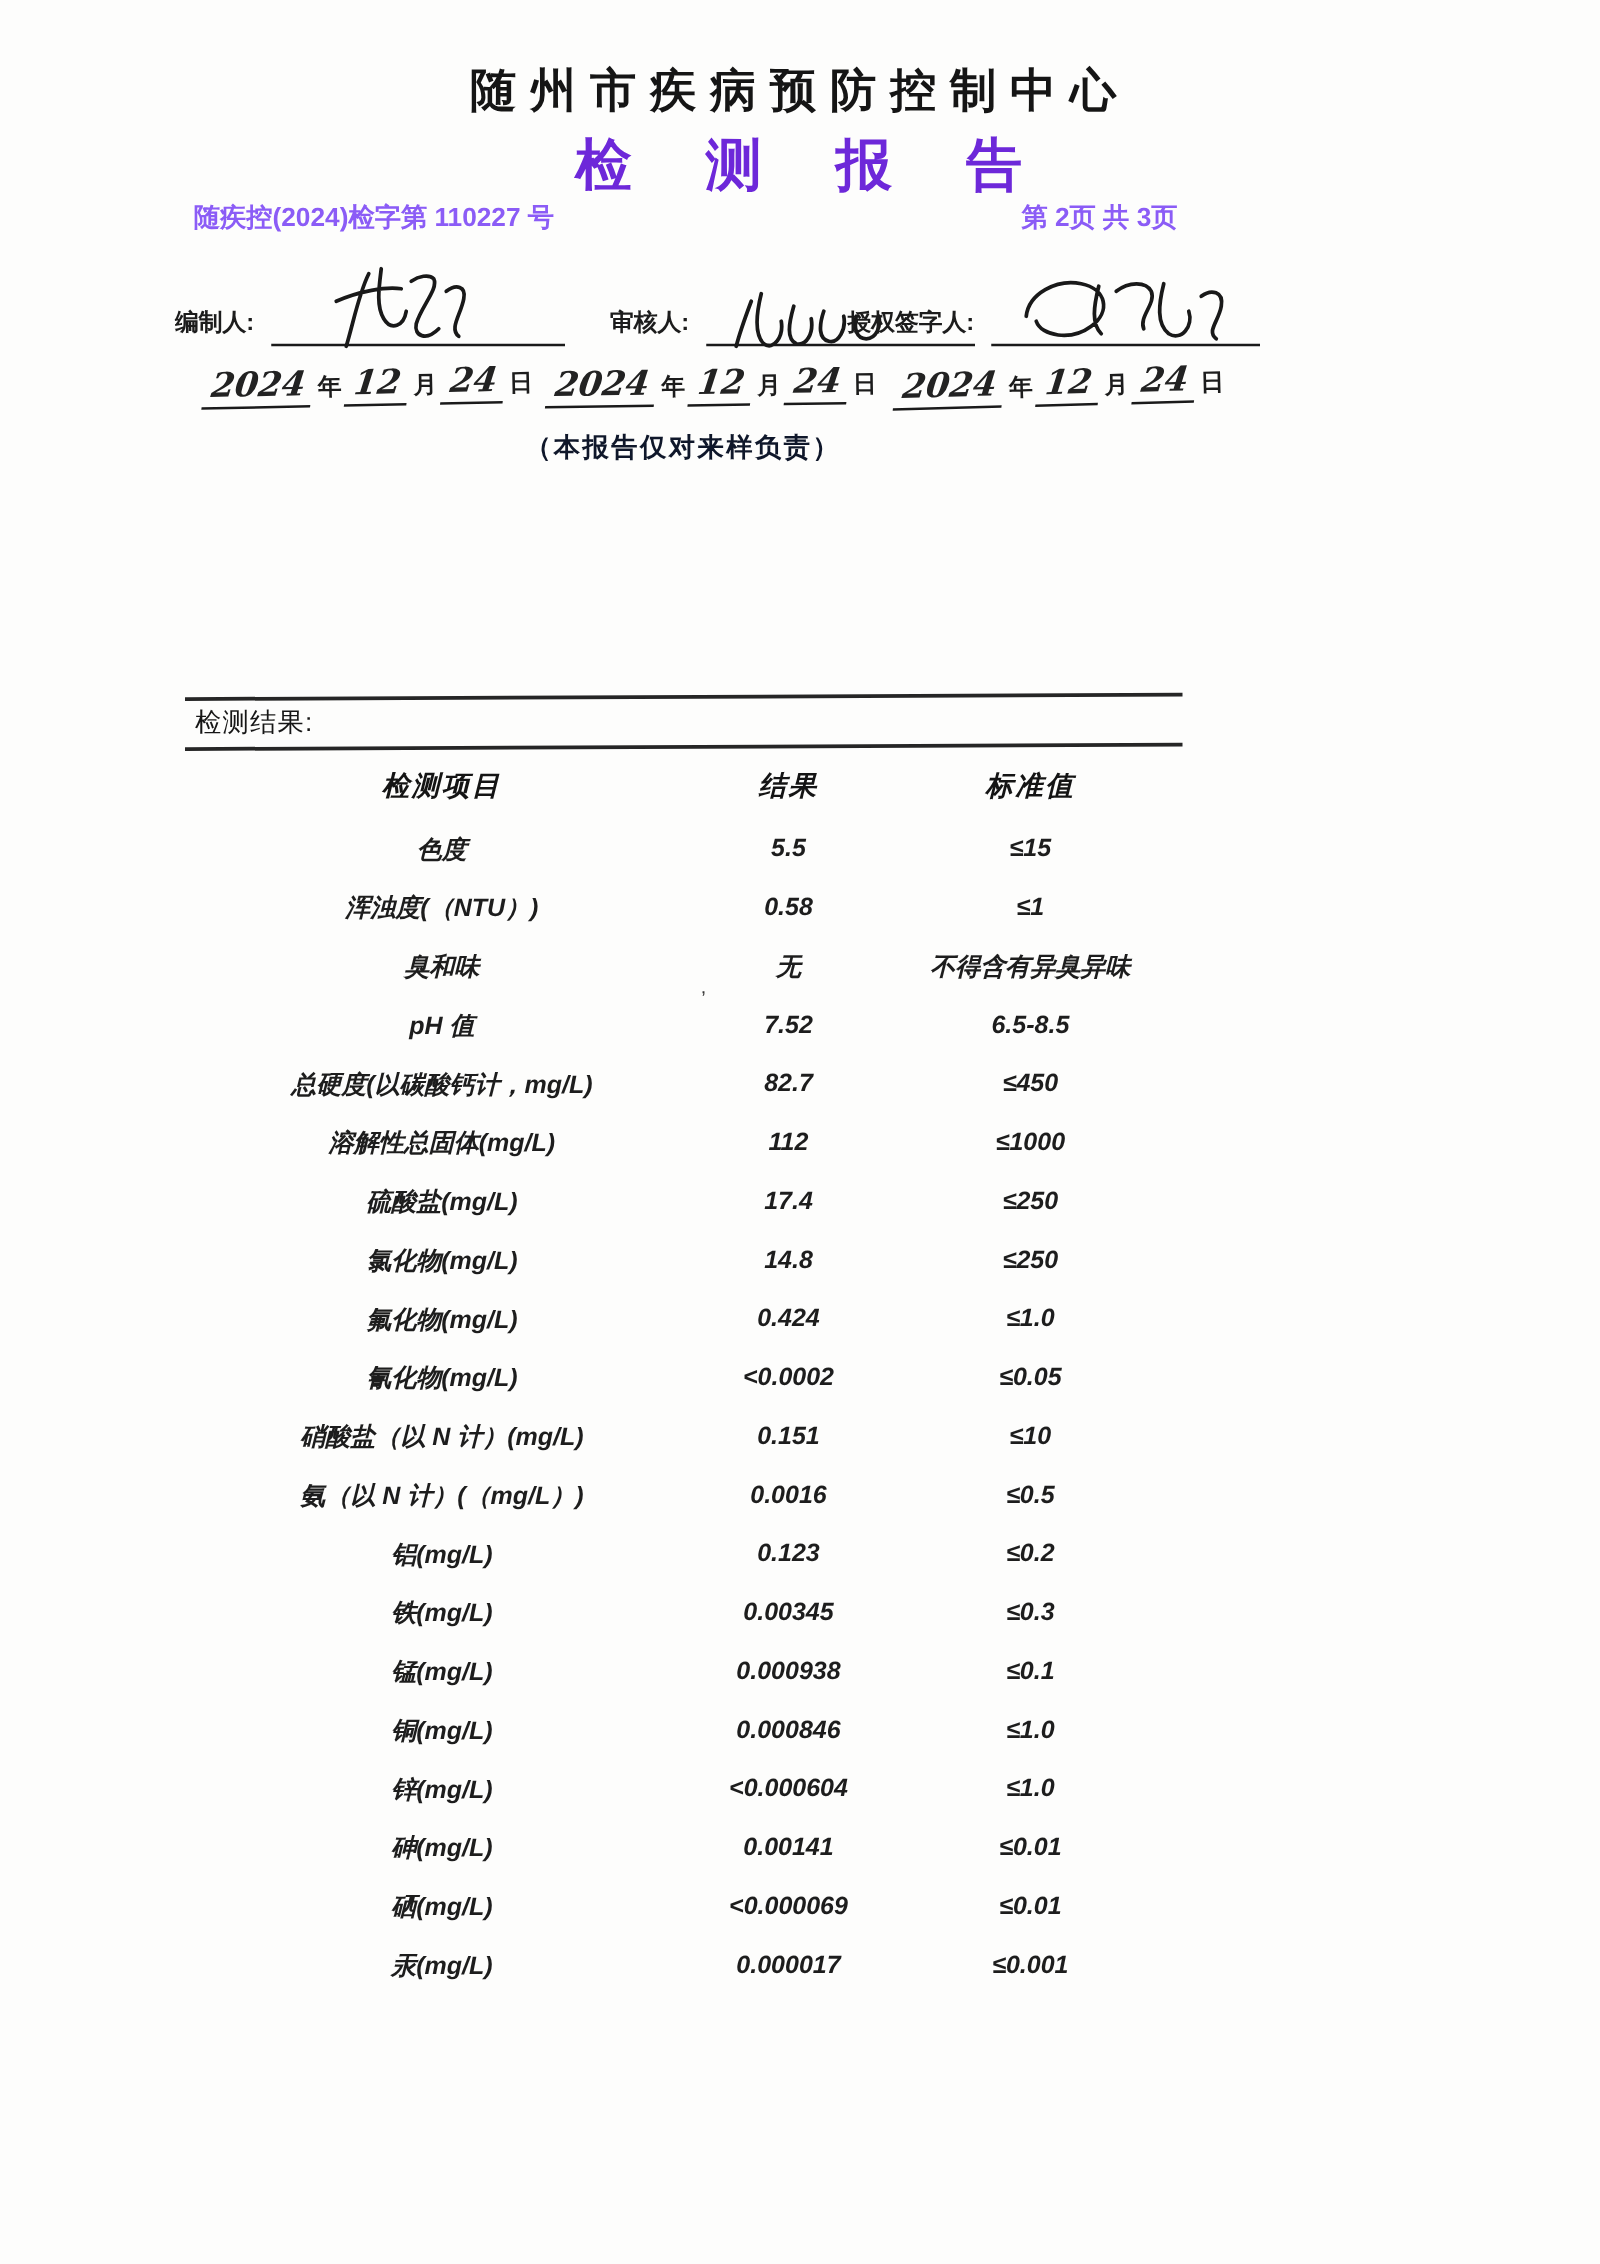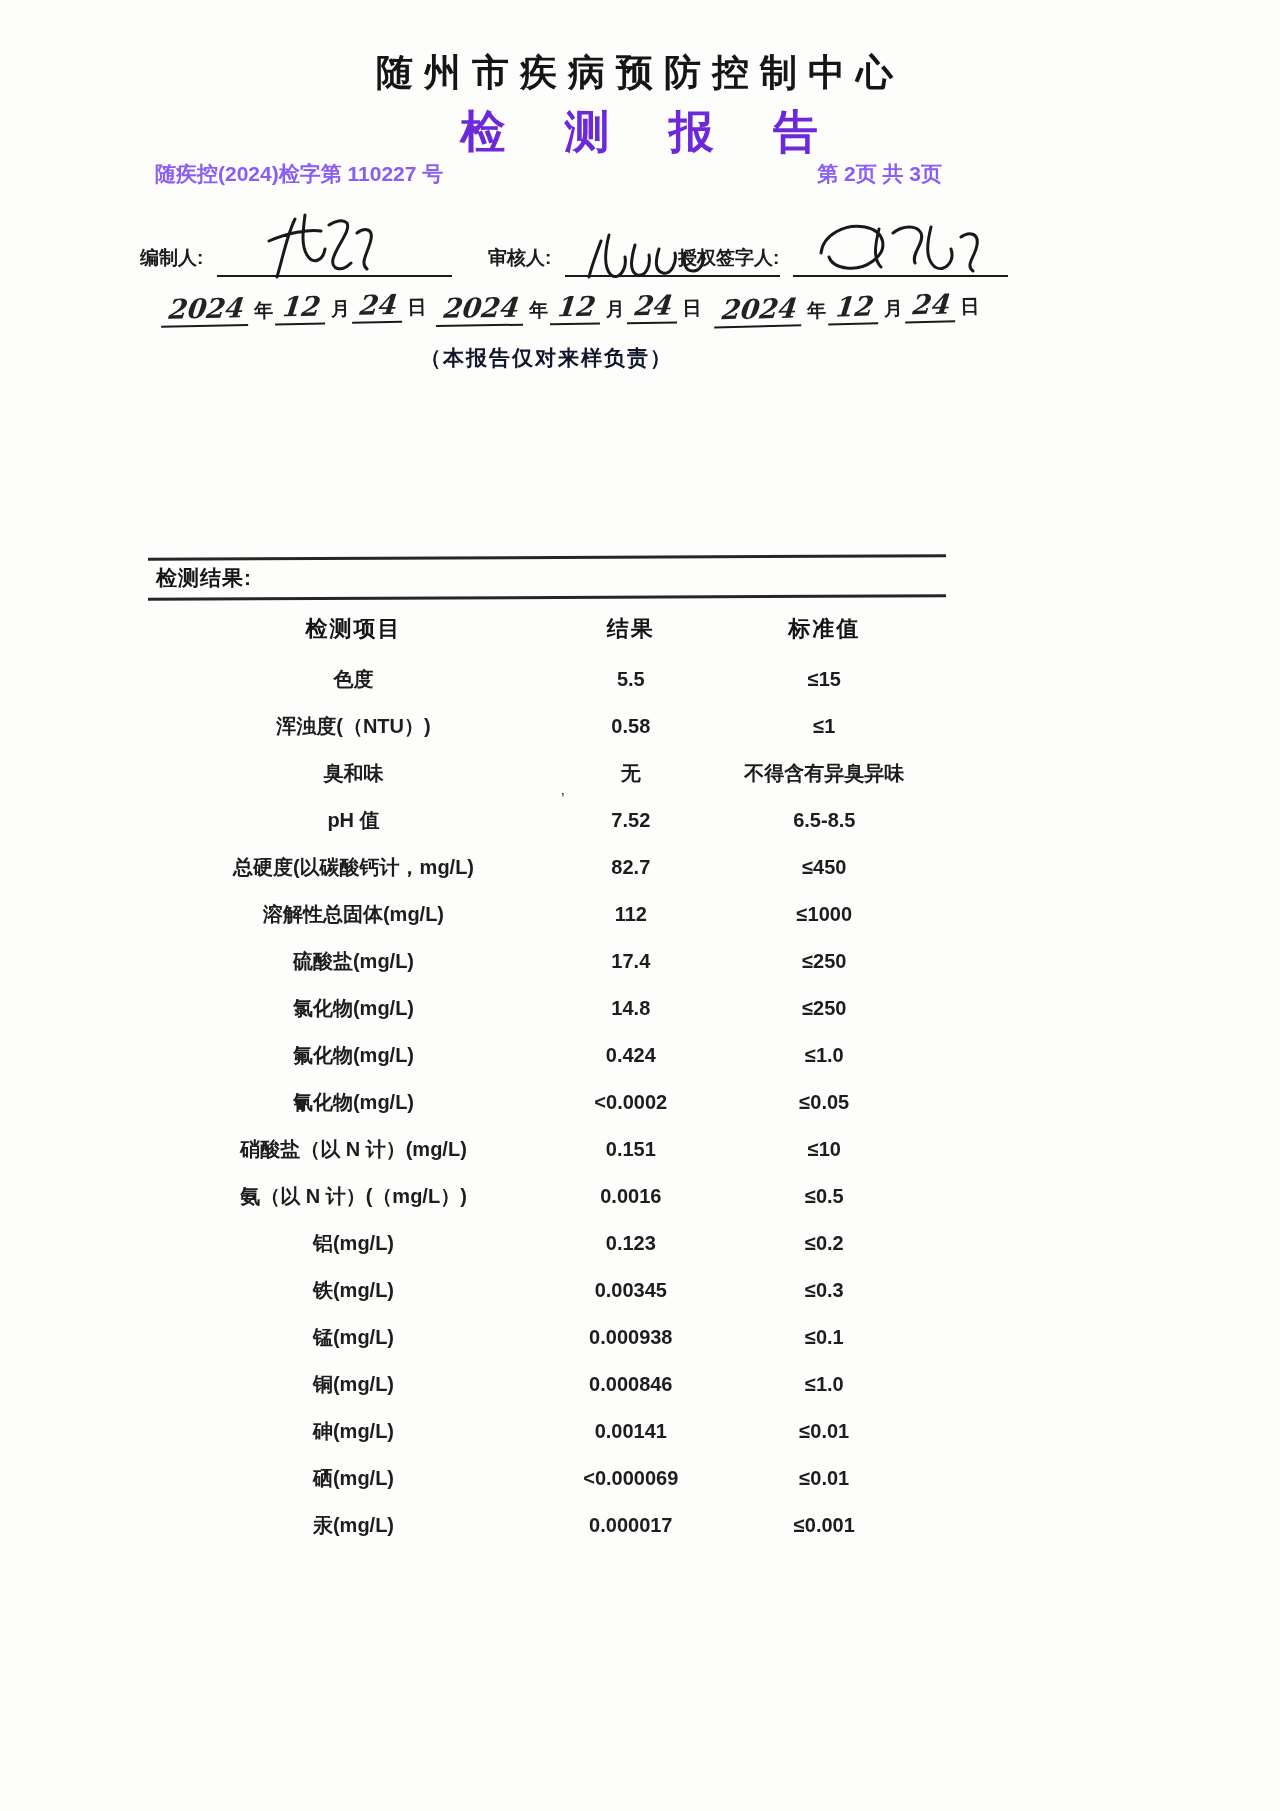--- a/index.html
+++ b/index.html
@@ -70,24 +70,24 @@
   .note-line{
     position:absolute;top:344px;left:420px;
     font-size:21px;font-weight:700;letter-spacing:2px;color:#0f172a;
   }
 
   
   .results{position:absolute;top:556px;left:148px;width:798px;}
   .rule{height:2.5px;background:#262626;transform:rotate(-0.25deg);}
   .rule-2{margin-top:0;}
   .results-title{
-    font-size:21px;font-weight:700;
+    font-size:21px;font-weight:400;
     padding:5px 0 4px 8px;color:#161616;letter-spacing:1px;
   }
-  table.res{width:100%;border-collapse:collapse;table-layout:fixed;}
+  table.res{width:100%;border-collapse:collapse;table-layout:fixed;font-style:italic;}
   table.res th{
     font-size:22px;font-weight:700;color:#141414;
     padding:16px 0 12px 0;text-align:center;letter-spacing:2px;
   }
   table.res td{
     font-size:20px;font-weight:600;color:#1d1d1d;
     height:47px;text-align:center;vertical-align:middle;
     padding:0;
   }
   col.c-item{width:51.5%;} col.c-result{width:18%;} col.c-standard{width:30.5%;}
@@ -260,20 +260,25 @@
     <td>锰(mg/L)</td>
     <td>0.000938</td>
     <td>≤0.1</td>
   </tr>
           <tr>
     <td>铜(mg/L)</td>
     <td>0.000846</td>
     <td>≤1.0</td>
   </tr>
           <tr>
+    <td>锌(mg/L)</td>
+    <td>&lt;0.000604</td>
+    <td>≤1.0</td>
+  </tr>
+          <tr>
     <td>砷(mg/L)</td>
     <td>0.00141</td>
     <td>≤0.01</td>
   </tr>
           <tr>
     <td>硒(mg/L)</td>
     <td>&lt;0.000069</td>
     <td>≤0.01</td>
   </tr>
           <tr>

